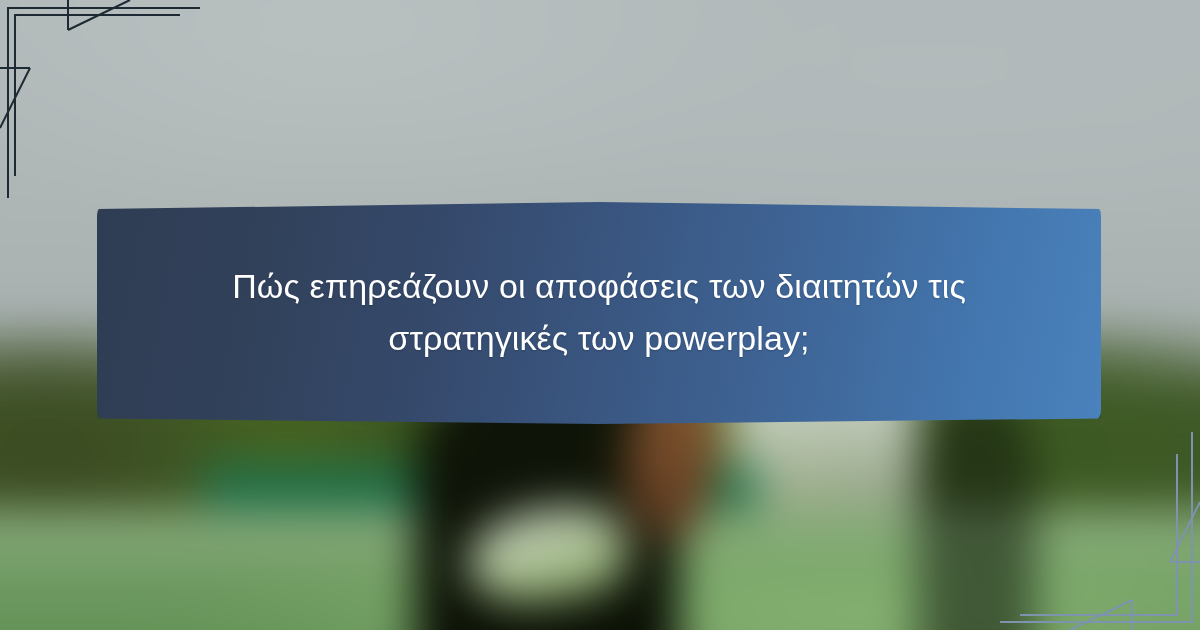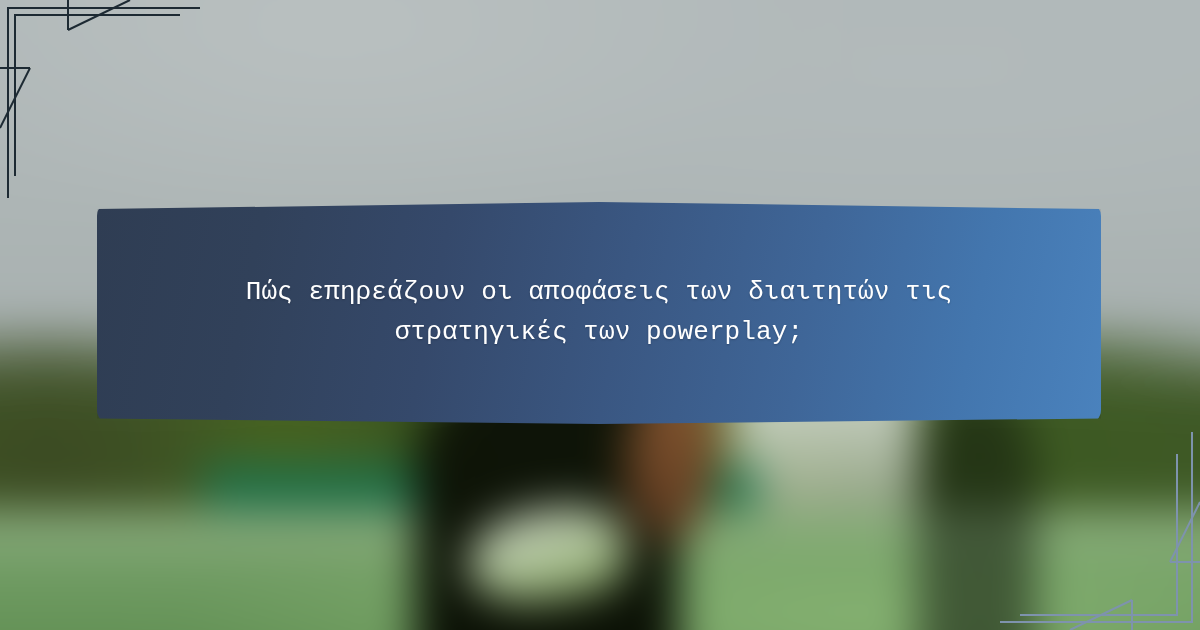--- a/index.html
+++ b/index.html
@@ -153,26 +153,26 @@
     display:flex;
     align-items:center;
     justify-content:center;
   }
   .banner-inner {
     width:86%;
     text-align:center;
   }
   .headline {
     color:#ffffff;
-    font-size:26px;
+    font-size:34px;
     line-height:1.52;
     font-weight:400;
     letter-spacing:.1px;
     text-shadow:0 1px 2px rgba(12,20,34,0.25);
-    font-family:Liberation Mono, monospace;
+    font-family:Liberation Sans, sans-serif;
   }
 </style>
 </head>
 <body>
 
 <div class="canvas">
 
   <div class="photo-bg">
     <div class="blur-layer">
       <div class="bg-sky"></div>

